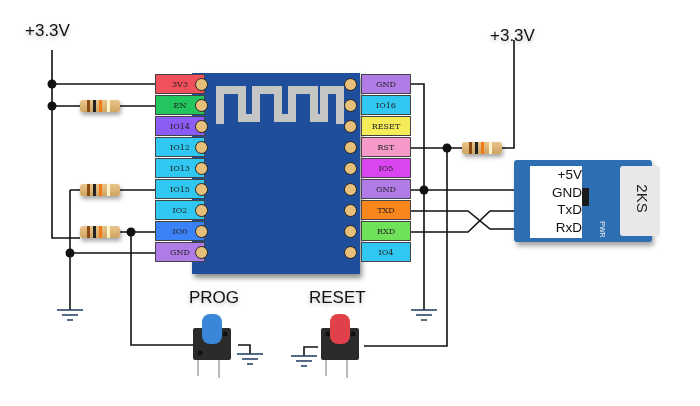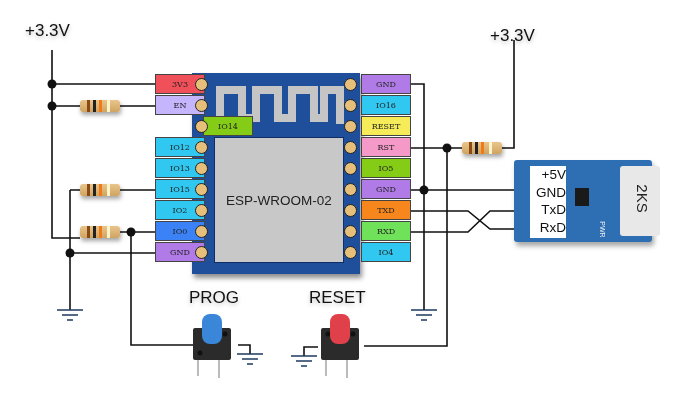--- a/index.html
+++ b/index.html
@@ -5,21 +5,21 @@
   html,body{margin:0;padding:0;background:#fff;}
   body{width:700px;height:406px;position:relative;overflow:hidden;font-family:"Liberation Sans",sans-serif;}
   #stage{position:absolute;left:0;top:0;width:700px;height:406px;text-align:right;}
   .lbl{position:absolute;font-family:"Liberation Sans",sans-serif;color:#111;white-space:nowrap;}
   .vlabel{font-size:17px;text-shadow:0 2px 4px rgba(0,0,0,0.25);}
   .pin{position:absolute;width:50px;height:20px;border:1px solid #444;box-sizing:border-box;font-family:"DejaVu Serif",serif;font-size:8px;display:flex;align-items:center;justify-content:center;color:#222;}
   .pad{position:absolute;width:13px;height:13px;border-radius:50%;background:#e6c07a;border:1.5px solid #222;box-sizing:border-box;}
   .chip{position:absolute;left:192px;top:73px;width:168px;height:201px;background:#1f4f9b;box-shadow:2px 4px 5px rgba(0,0,0,0.45);}
   .shield{position:absolute;left:214px;top:137px;width:130px;height:126px;background:#c8c8c8;border:1px solid #0d2f66;box-sizing:border-box;display:flex;align-items:center;justify-content:center;font-size:13.5px;color:#222;}
   .usb-board{position:absolute;left:514px;top:160px;width:138px;height:82px;background:#2d6fb2;border-radius:3px;box-shadow:2px 4px 5px rgba(0,0,0,0.35);}
-  .usb-lbl{position:absolute;left:530px;top:166px;width:32px;height:72px;background:#fff;font-size:13.5px;line-height:17.5px;color:#111;padding-left:4px;}
+  .usb-lbl{position:absolute;left:530px;top:166px;width:32px;height:72px;background:#fff;font-size:13.5px;line-height:17.5px;color:#111;padding-left:20px;}
   .usb-conn{position:absolute;left:620px;top:166px;width:40px;height:70px;background:#e8e8e8;border-radius:3px;}
 </style>
 </head>
 <body>
 
 <div id="stage">
 
   <svg width="700" height="406" style="position:absolute;left:0;top:0">
     <defs>
       <linearGradient id="rbody" x1="0" y1="0" x2="0" y2="1">
@@ -101,30 +101,27 @@
     </g>
   </svg>
 
   <div class="lbl vlabel" style="left:25px;top:21px">+3.3V</div>
   <div class="lbl vlabel" style="left:490px;top:26px">+3.3V</div>
 
   <div class="chip"></div>
   <svg style="position:absolute;left:216px;top:84px" width="128" height="44">
     <path d="M4 40 V6 H26 V34 H40 V6 H62 V34 H76 V6 H98 V34 H108 V6 H124 V40" fill="none" stroke="#c5c5c5" stroke-width="8"></path>
   </svg>
-  <div class="shield">
-      <span>ESP-WROOM-02</span>
-    </div>
 
   <div id="left-pins">
       <div class="pin" style="left: 155px; top: 74px; background: rgb(240, 80, 90);">3V3</div>
       <div class="pad" style="left: 195px; top: 78px;"></div>
-      <div class="pin" style="left: 155px; top: 95px; background: #c4b5fd;">EN</div>
+      <div class="pin" style="left: 155px; top: 95px; background: #22c55e;">EN</div>
       <div class="pad" style="left: 195px; top: 99px;"></div>
-      <div class="pin" style="left: 155px; top: 116px; background: #84cc16; margin-left: 48px;">IO14</div>
+      <div class="pin" style="left: 155px; top: 116px; background: #8b5cf6;">IO14</div>
       <div class="pad" style="left: 195px; top: 120px;"></div>
       <div class="pin" style="left: 155px; top: 137px; background: rgb(48, 200, 240);">IO12</div>
       <div class="pad" style="left: 195px; top: 141px;"></div>
       <div class="pin" style="left: 155px; top: 158px; background: rgb(48, 200, 240);">IO13</div>
       <div class="pad" style="left: 195px; top: 162px;"></div>
       <div class="pin" style="left: 155px; top: 179px; background: rgb(48, 200, 240);">IO15</div>
       <div class="pad" style="left: 195px; top: 183px;"></div>
       <div class="pin" style="left: 155px; top: 200px; background: rgb(48, 200, 240);">IO2</div>
       <div class="pad" style="left: 195px; top: 204px;"></div>
       <div class="pin" style="left: 155px; top: 221px; background: #3b82f6;">IO0</div>
@@ -134,21 +131,21 @@
     </div>
   <div id="right-pins">
       <div class="pin" style="left: 361px; top: 74px; background: rgb(176, 123, 230);">GND</div>
       <div class="pad" style="left: 344px; top: 78px;"></div>
       <div class="pin" style="left: 361px; top: 95px; background: rgb(48, 200, 240);">IO16</div>
       <div class="pad" style="left: 344px; top: 99px;"></div>
       <div class="pin" style="left: 361px; top: 116px; background: rgb(246, 236, 90);">RESET</div>
       <div class="pad" style="left: 344px; top: 120px;"></div>
       <div class="pin" style="left: 361px; top: 137px; background: rgb(245, 154, 200);">RST</div>
       <div class="pad" style="left: 344px; top: 141px;"></div>
-      <div class="pin" style="left: 361px; top: 158px; background: #84cc16;">IO5</div>
+      <div class="pin" style="left: 361px; top: 158px; background: #d946ef;">IO5</div>
       <div class="pad" style="left: 344px; top: 162px;"></div>
       <div class="pin" style="left: 361px; top: 179px; background: rgb(176, 123, 230);">GND</div>
       <div class="pad" style="left: 344px; top: 183px;"></div>
       <div class="pin" style="left: 361px; top: 200px; background: rgb(247, 134, 28);">TXD</div>
       <div class="pad" style="left: 344px; top: 204px;"></div>
       <div class="pin" style="left: 361px; top: 221px; background: rgb(111, 226, 90);">RXD</div>
       <div class="pad" style="left: 344px; top: 225px;"></div>
       <div class="pin" style="left: 361px; top: 242px; background: rgb(48, 200, 240);">IO4</div>
       <div class="pad" style="left: 344px; top: 246px;"></div>
     </div>

